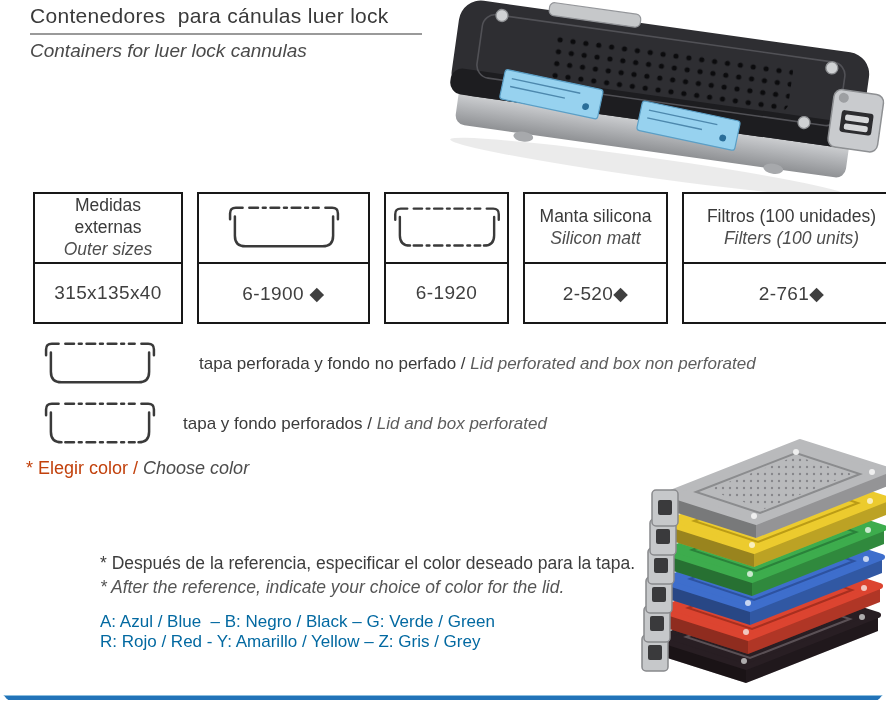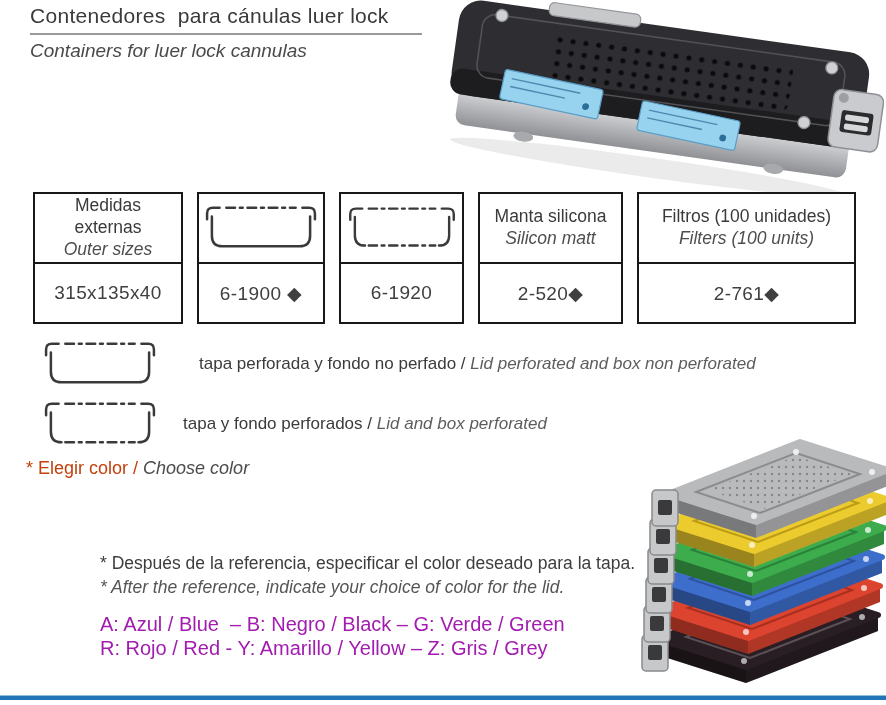--- a/index.html
+++ b/index.html
@@ -1,20 +1,21 @@
 <!DOCTYPE html>
 <html style="--accent-line: #2273b8; --lid-grey: #b9babc; --lid-yellow: #eccb2e; --lid-green: #3dac4d; --lid-blue: #3e6ecc; --lid-red: #dc4430; --lid-black: #281e23; --label-blue: #97d2ef; --photo-lid-black: #2e2e32; --photo-base-silver: #c9cbcd;"><head>
 <meta charset="utf-8">
 <style>
   * { margin:0; padding:0; box-sizing:border-box; }
   html,body { background:#fff; }
   body { font-family:"Liberation Sans", sans-serif; color:#3c3c3c; }
   .page {
     position:relative; width:886px; height:705px; background:#ffffff;
     overflow:hidden;
+    border-radius:22px;
   }
   .ws { white-space:pre-wrap; }
 
   
   .header { position:absolute; left:30px; top:4px; width:400px; }
   .title-es { font-size:21px; letter-spacing:.3px; color:#3a3a3a; display:block; }
   .title-rule { margin-top:5px; border:none; border-top:2px solid #9a9a9a; width:392px; }
   .title-en { font-size:19px; font-style:italic; color:#4a4a4a; display:block; margin-top:5px; }
 
   
@@ -27,39 +28,39 @@
     height:70px; border-bottom:2px solid #181818;
     display:flex; flex-direction:column; align-items:center; justify-content:center;
     padding:2px 4px; text-align:center;
   }
   .pcol .vcell {
     height:58px; display:flex; align-items:center; justify-content:center;
     font-size:19px; color:#3f3f3f; letter-spacing:.4px;
   }
   .h-es { font-size:17.5px; color:#3a3a3a; line-height:1.25; }
   .h-en { font-size:17.5px; font-style:italic; color:#4e4e4e; line-height:1.25; }
-  .w-c0{width:150px}.w-c1{width:128px}.w-c2{width:125px}.w-c3{width:145px}.w-c4{width:219px}
+  .w-c0{width:150px}.w-c1{width:173px}.w-c2{width:125px}.w-c3{width:145px}.w-c4{width:219px}
 
   
   .legend-row { position:absolute; left:35px; display:flex; align-items:center; }
   .legend-row .txt { margin-left:18px; font-size:17px; }
   .leg-es { color:#3b3b3b; }
   .leg-en { font-style:italic; color:#5d5d5d; }
   .legend-1 { top:338px;gap:16px; }
   .legend-2 { top:398px; }
 
   .choose-color { position:absolute; left:26px; top:458px; font-size:18px; }
   .choose-color .es { color:#c2410c; }
   .choose-color .en { font-style:italic; color:#4c4c4c; }
 
   
   .notes { position:absolute; left:100px; top:553px; }
   .note-es { font-size:17.5px; color:#3d3d3d; line-height:1.25; }
   .note-en { font-size:17.5px; font-style:italic; color:#555; line-height:1.25; margin-top:2px; }
-  .codes { margin-top:13px; font-size:20px; color:#a21caf; line-height:1.22; }
+  .codes { margin-top:13px; font-size:17px; color:#0369a1; line-height:1.22; }
 
   
   .stack { position:absolute; left:640px; top:424px; width:246px; height:268px; }
 
   
   .accent-line {
     position:absolute; left:0; top:695px; width:886px; height:5px;
     background:var(--accent-line,#2273b8); border-top:1px solid #8cbede;
   }
 </style>

